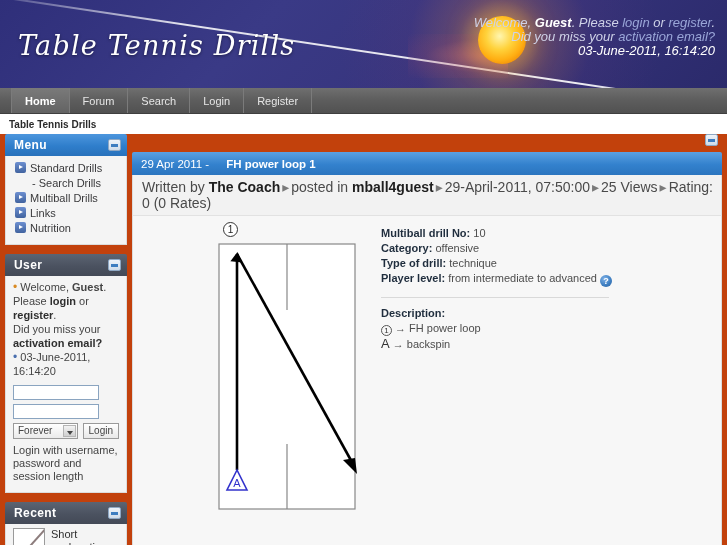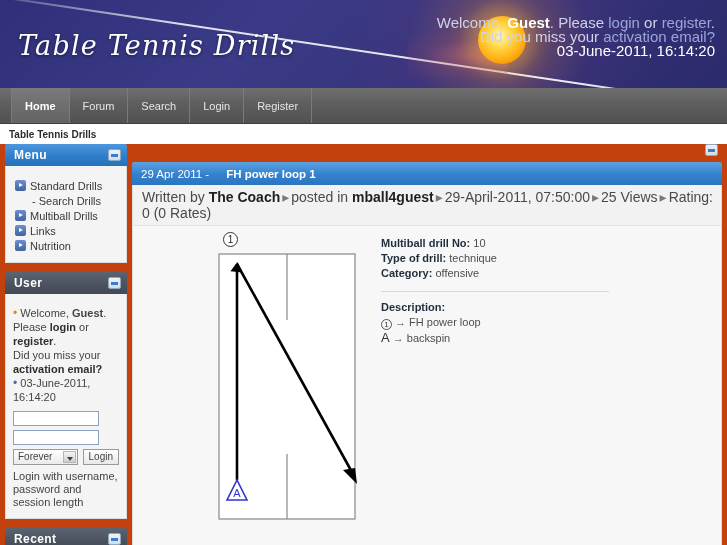--- a/index.html
+++ b/index.html
@@ -52,30 +52,31 @@
     font-size: 27px;
     color: #ffffff;
     letter-spacing: 1.2px;
     text-shadow: 0 1px 3px rgba(0,0,0,0.5);
   }
   #welcome-block {
     position: absolute;
     right: 12px; top: 16px;
     text-align: right;
     color: #cfd2e8;
-    font-size: 15px;
+    font-size: 13px;
     line-height: 14px;
+    font-style: italic;
   }
   #welcome-block b { color: #ffffff; }
   #welcome-block a { color: #9aa6d8; text-decoration: none; }
 
   
   #navbar {
     position: relative;
-    width: 727px; height: 36px;
+    width: 727px; height: 26px;
     background: linear-gradient(180deg, #6f6f6f 0%, #5e5e5e 45%, #515151 100%);
     border-bottom: 1px solid #3f3f3f;
     display: flex;
     align-items: stretch;
   }
   .nav-tab {
     display: flex; align-items: center;
     padding: 0 13px;
     font-size: 11px;
     color: #e6e6e6;
@@ -134,21 +135,21 @@
   }
   .collapse-ico:after {
     content: "";
     position: absolute; left: 2px; right: 2px; top: 4px;
     height: 3px; background: #3d7dc0;
   }
   .panel-body {
     background: #f4f4f4;
     border: 1px solid #dcdcdc;
     border-top: none;
-    padding: 12px 7px 9px 7px;
+    padding: 4px 7px 9px 7px;
     font-size: 11px;
     line-height: 14px;
     color: #444;
   }
 
   .menu-list { list-style: none; margin: 0; padding: 0 0 0 2px; }
   .menu-list li { display: flex; align-items: flex-start; gap: 4px; padding: 0.5px 0; }
   .menu-list li.sub { padding-left: 17px; display: block; color: #3b3b3b; }
   .arrow-ico {
     flex: 0 0 auto;
@@ -501,26 +502,30 @@
           <text x="62" y="265" font-family="Liberation Sans, sans-serif" font-size="11" fill="#3333cc" text-anchor="middle">A</text>
         </svg>
       </div>
 
       <div id="drill-info">
         <div>
           <span class="lbl">Multiball drill No:</span>
           <span>10</span>
         </div>
         <div>
+          <span class="lbl">Category:</span>
+          <span>offensive</span>
+        </div>
+        <div>
           <span class="lbl">Type of drill:</span>
           <span>technique</span>
         </div>
         <div>
-          <span class="lbl">Category:</span>
-          <span>offensive</span>
+          <span class="lbl">Player level:</span>
+          <span>from intermediate to advanced</span><span class="help-ico">?</span>
         </div>
 
         <div id="desc-rule"></div>
 
         <div class="lbl">Description:</div>
         <div class="desc-line">
           <span class="circ-1">1</span>
           <span>→ FH power loop</span>
         </div>
         <div class="desc-line">

